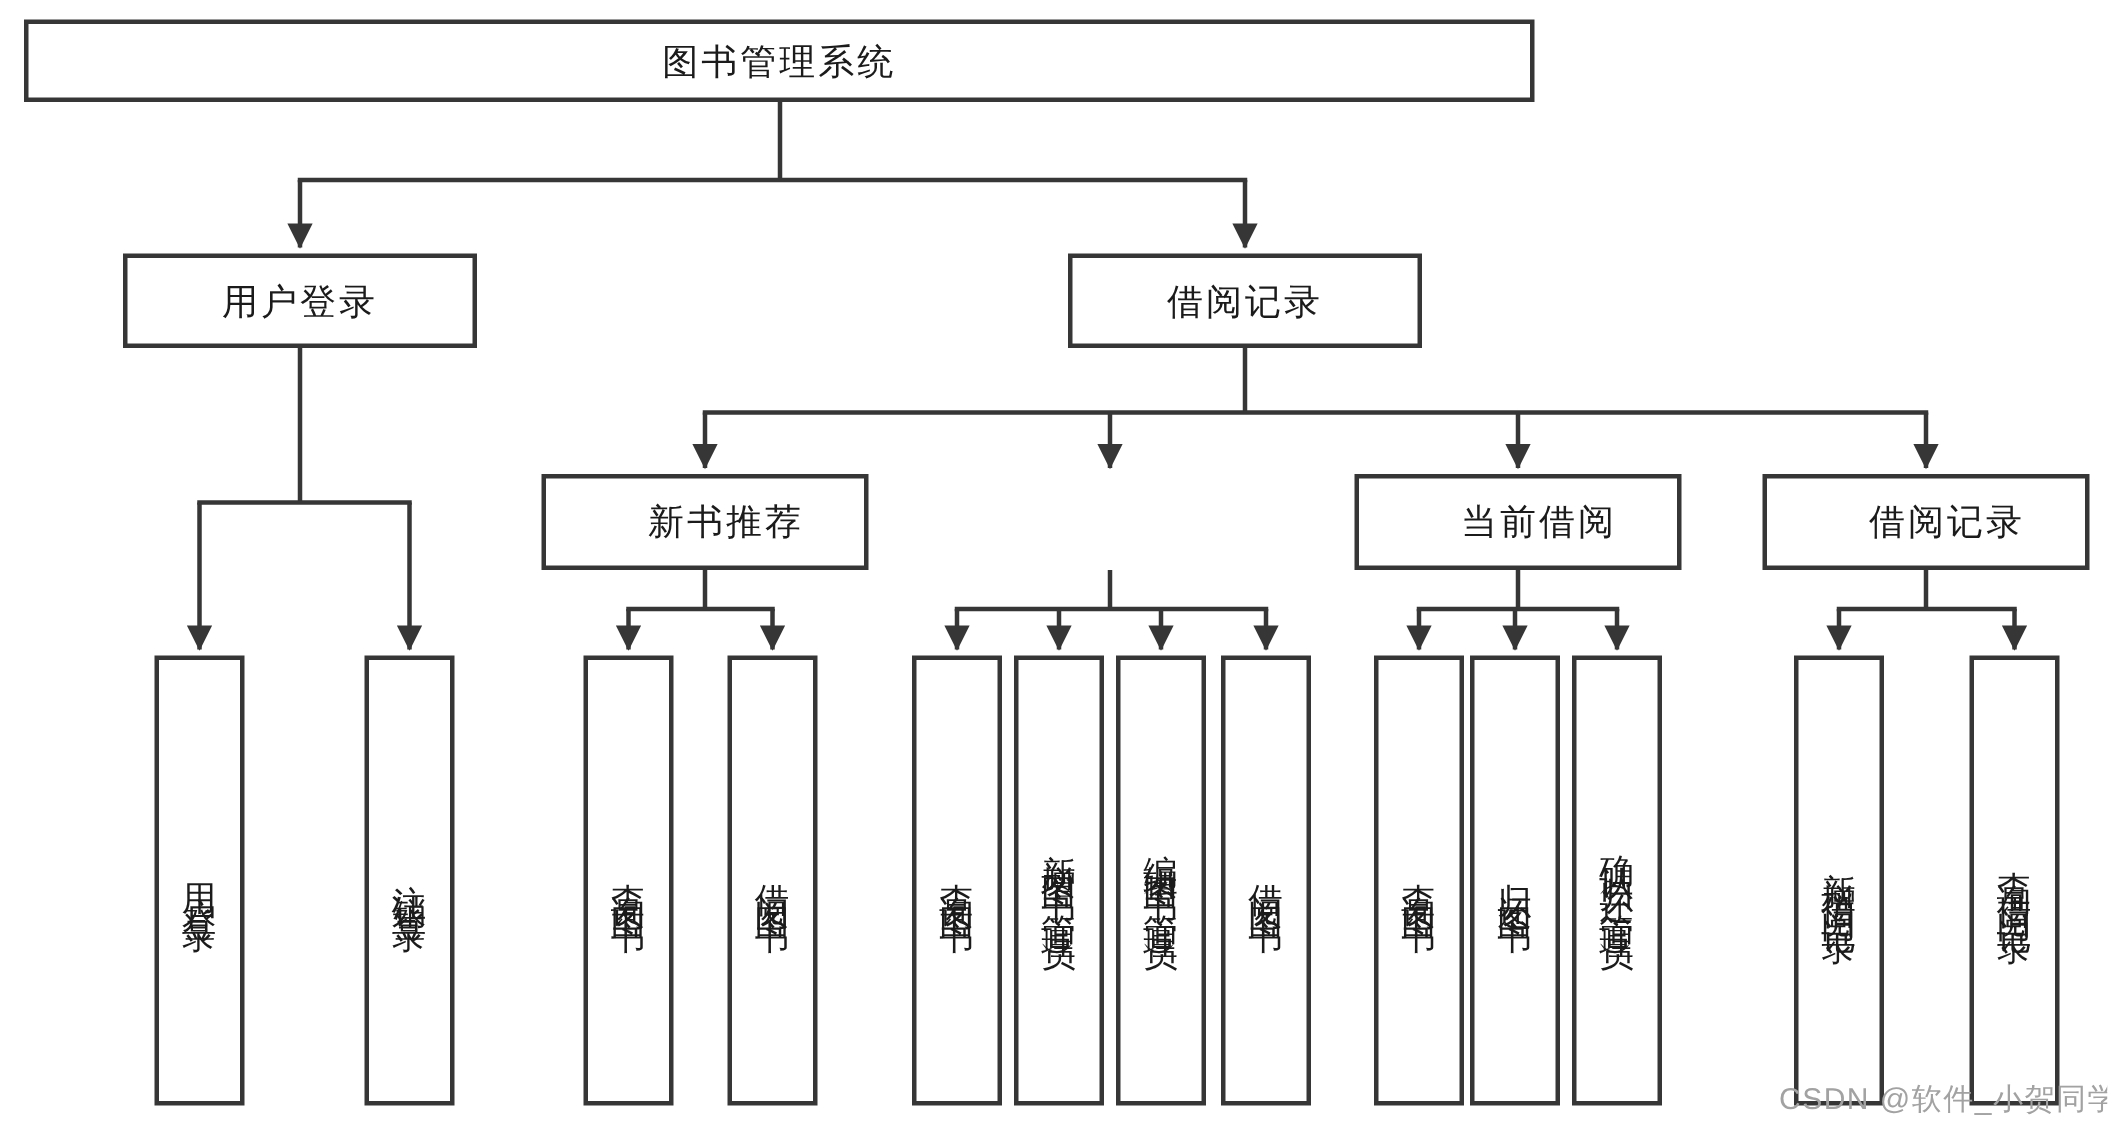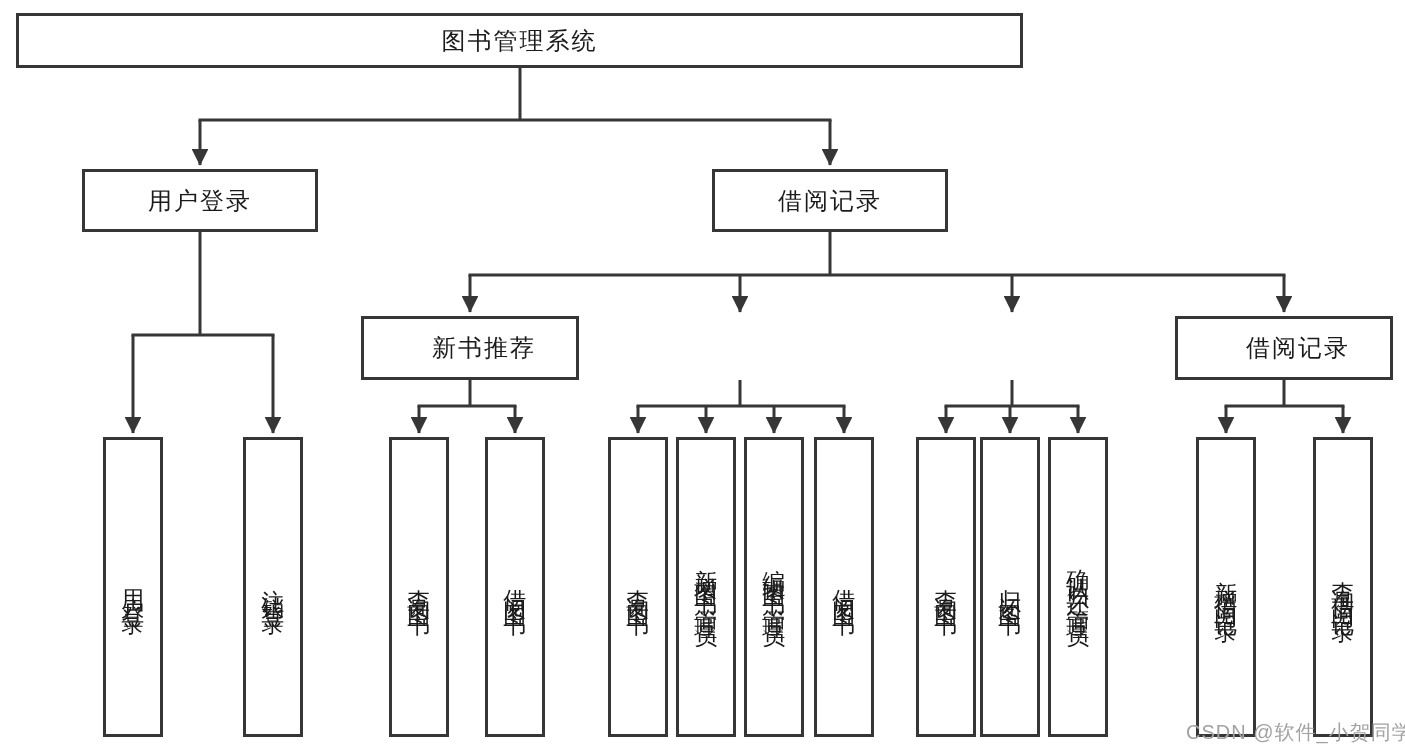--- a/index.html
+++ b/index.html
@@ -110,20 +110,23 @@
   <div class="node lvl2" style="left:82px;">
     <span class="lbl">用户登录</span>
   </div>
   <div class="node lvl2" style="left:712px;">
     <span class="lbl">借阅记录</span>
   </div>
 
   <div class="node lvl3" style="left:361px;">
     <span class="lbl">新书推荐</span>
   </div>
+  <div class="node lvl3" style="left:903px;">
+    <span class="lbl">当前借阅</span>
+  </div>
   <div class="node lvl3" style="left:1175px;">
     <span class="lbl">借阅记录</span>
   </div>
 
   <div class="node leaf" style="left:103px;">
     <span class="lbl">用户登录</span>
   </div>
   <div class="node leaf" style="left:243px;">
     <span class="lbl">注销登录</span>
   </div>

